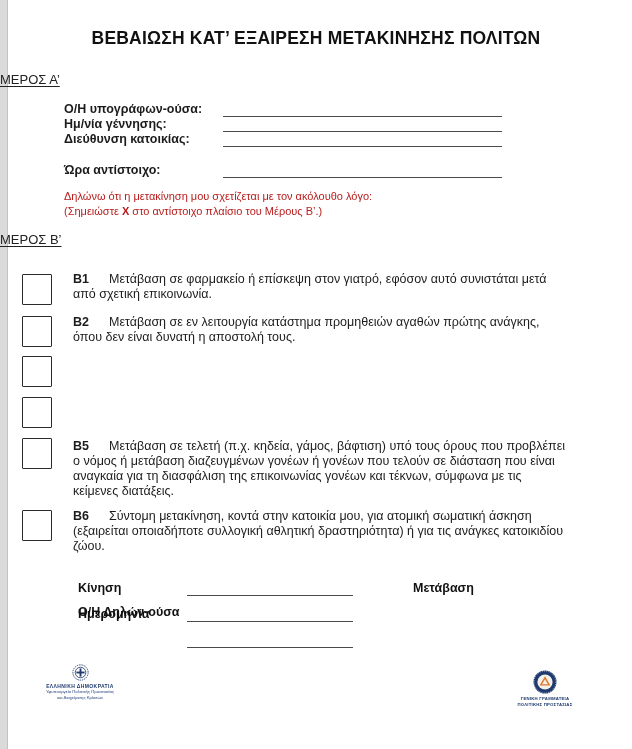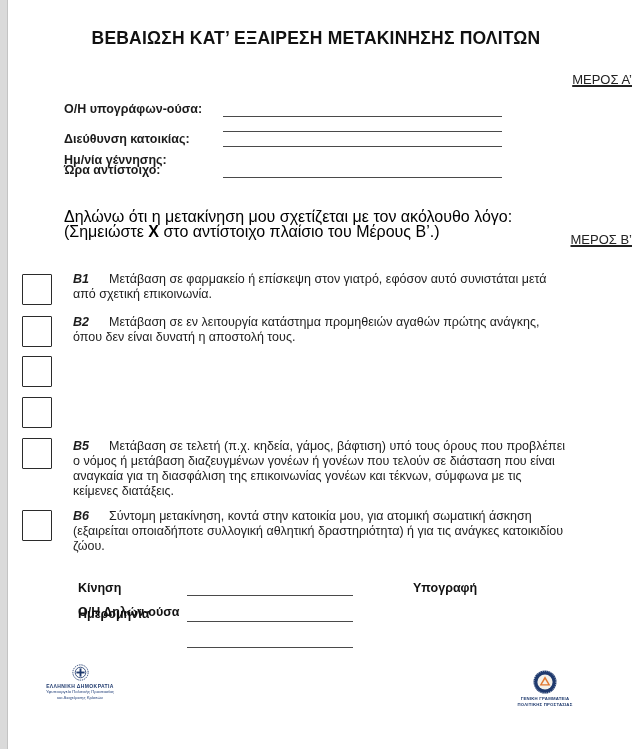--- a/index.html
+++ b/index.html
@@ -14,47 +14,47 @@
   .edge-strip{
     position:absolute;left:0;top:0;width:7px;height:749px;
     background:#dadada;border-right:1px solid #c3c3c3;
   }
   .doc-title{
     position:absolute;top:28px;left:0;width:632px;
     text-align:center;font-weight:bold;font-size:17.5px;
     letter-spacing:.2px;color:#111;
   }
   .section-heading{
-    position:absolute;left:0;width:632px;text-align:right;
-    font-size:13px;color:#222;text-decoration:underline;
+    position:absolute;left:0;width:632px;text-align:left;
+    font-size:13px;color:#222;
   }
   .section-heading span{text-decoration:underline;text-underline-offset:2px;}
   .h-part-a{top:72px;}
   .h-part-b{top:232px;}
 
   .fieldrow{position:absolute;left:64px;font-size:12.5px;color:#1c1c1c;font-weight:bold;}
-  .fr1{top:102px;} .fr2{top:117px;margin-top:36px;} .fr3{top:132px;} .fr4{top:163px;}
+  .fr1{top:102px;} .fr2{top:117px;} .fr3{top:132px;} .fr4{top:163px;}
   .fieldline{
     position:absolute;height:14px;
     border-bottom:1px solid #4a4a4a;
   }
   .fl-top{left:223px;width:279px;}
   .fl1{top:102px;} .fl2{top:117px;} .fl3{top:132px;} .fl4{top:163px;}
 
   .declaration{
     position:absolute;left:64px;top:189px;width:520px;
-    font-size:16px;line-height:15px;color:#000000;margin-top:20px;
+    font-size:11px;line-height:15px;color:#b91c1c;
   }
   .declaration b{font-weight:bold;}
 
   .reason-item{position:absolute;left:73px;width:494px;
     font-size:12.5px;line-height:15px;color:#1c1c1c;}
   .ri1{top:272px;} .ri2{top:315px;} .ri3{top:357px;}
   .ri4{top:396px;} .ri5{top:439px;} .ri6{top:509px;}
-  .reason-code{display:inline-block;width:36px;font-weight:bold;font-style:italic;}
+  .reason-code{display:inline-block;width:36px;font-weight:bold;}
 
   .checkbox{
     position:absolute;left:22px;width:28px;height:29px;
     border:1.6px solid #2b2b2b;background:#fff;border-radius:1px;
   }
   .cb1{top:274px;} .cb2{top:316px;} .cb3{top:356px;}
   .cb4{top:397px;} .cb5{top:438px;} .cb6{top:510px;}
 
   .footrow-label{position:absolute;left:78px;font-size:12.5px;font-weight:bold;color:#111;}
   .frl1{top:581px;} .frl2{top:607px;} .frl3{top:605px;}
@@ -115,21 +115,21 @@
   <div class="checkbox cb4"></div>
 
   <div class="checkbox cb5"></div>
   <div class="reason-item ri5"><span class="reason-code">B5</span><span>Μετάβαση σε τελετή (π.χ. κηδεία, γάμος, βάφτιση) υπό τους όρους που προβλέπει ο νόμος ή μετάβαση διαζευγμένων γονέων ή γονέων που τελούν σε διάσταση που είναι αναγκαία για τη διασφάλιση της επικοινωνίας γονέων και τέκνων, σύμφωνα με τις κείμενες διατάξεις.</span></div>
 
   <div class="checkbox cb6"></div>
   <div class="reason-item ri6"><span class="reason-code">B6</span><span>Σύντομη μετακίνηση, κοντά στην κατοικία μου, για ατομική σωματική άσκηση (εξαιρείται οποιαδήποτε συλλογική αθλητική δραστηριότητα) ή για τις ανάγκες κατοικιδίου ζώου.</span></div>
 
   <div class="footrow-label frl1">Κίνηση</div>
   <div class="fieldline fl-foot ffl1"></div>
-  <div class="signature-label">Υπογραφή</div>
+  <div class="signature-label">Μετάβαση</div>
 
   <div class="footrow-label frl2">Ημερομηνία</div>
   <div class="fieldline fl-foot ffl2"></div>
 
   <div class="footrow-label frl3">Ο/Η Δηλών-ούσα</div>
   <div class="fieldline fl-foot ffl3"></div>
 
   <div class="logo-left">
     <svg class="emblem" width="17" height="17" viewBox="0 0 20 20">
       <circle cx="10" cy="10" r="9" fill="none" stroke="#1f3a6e" stroke-width="1.1" stroke-dasharray="1.6 1.1"></circle>

